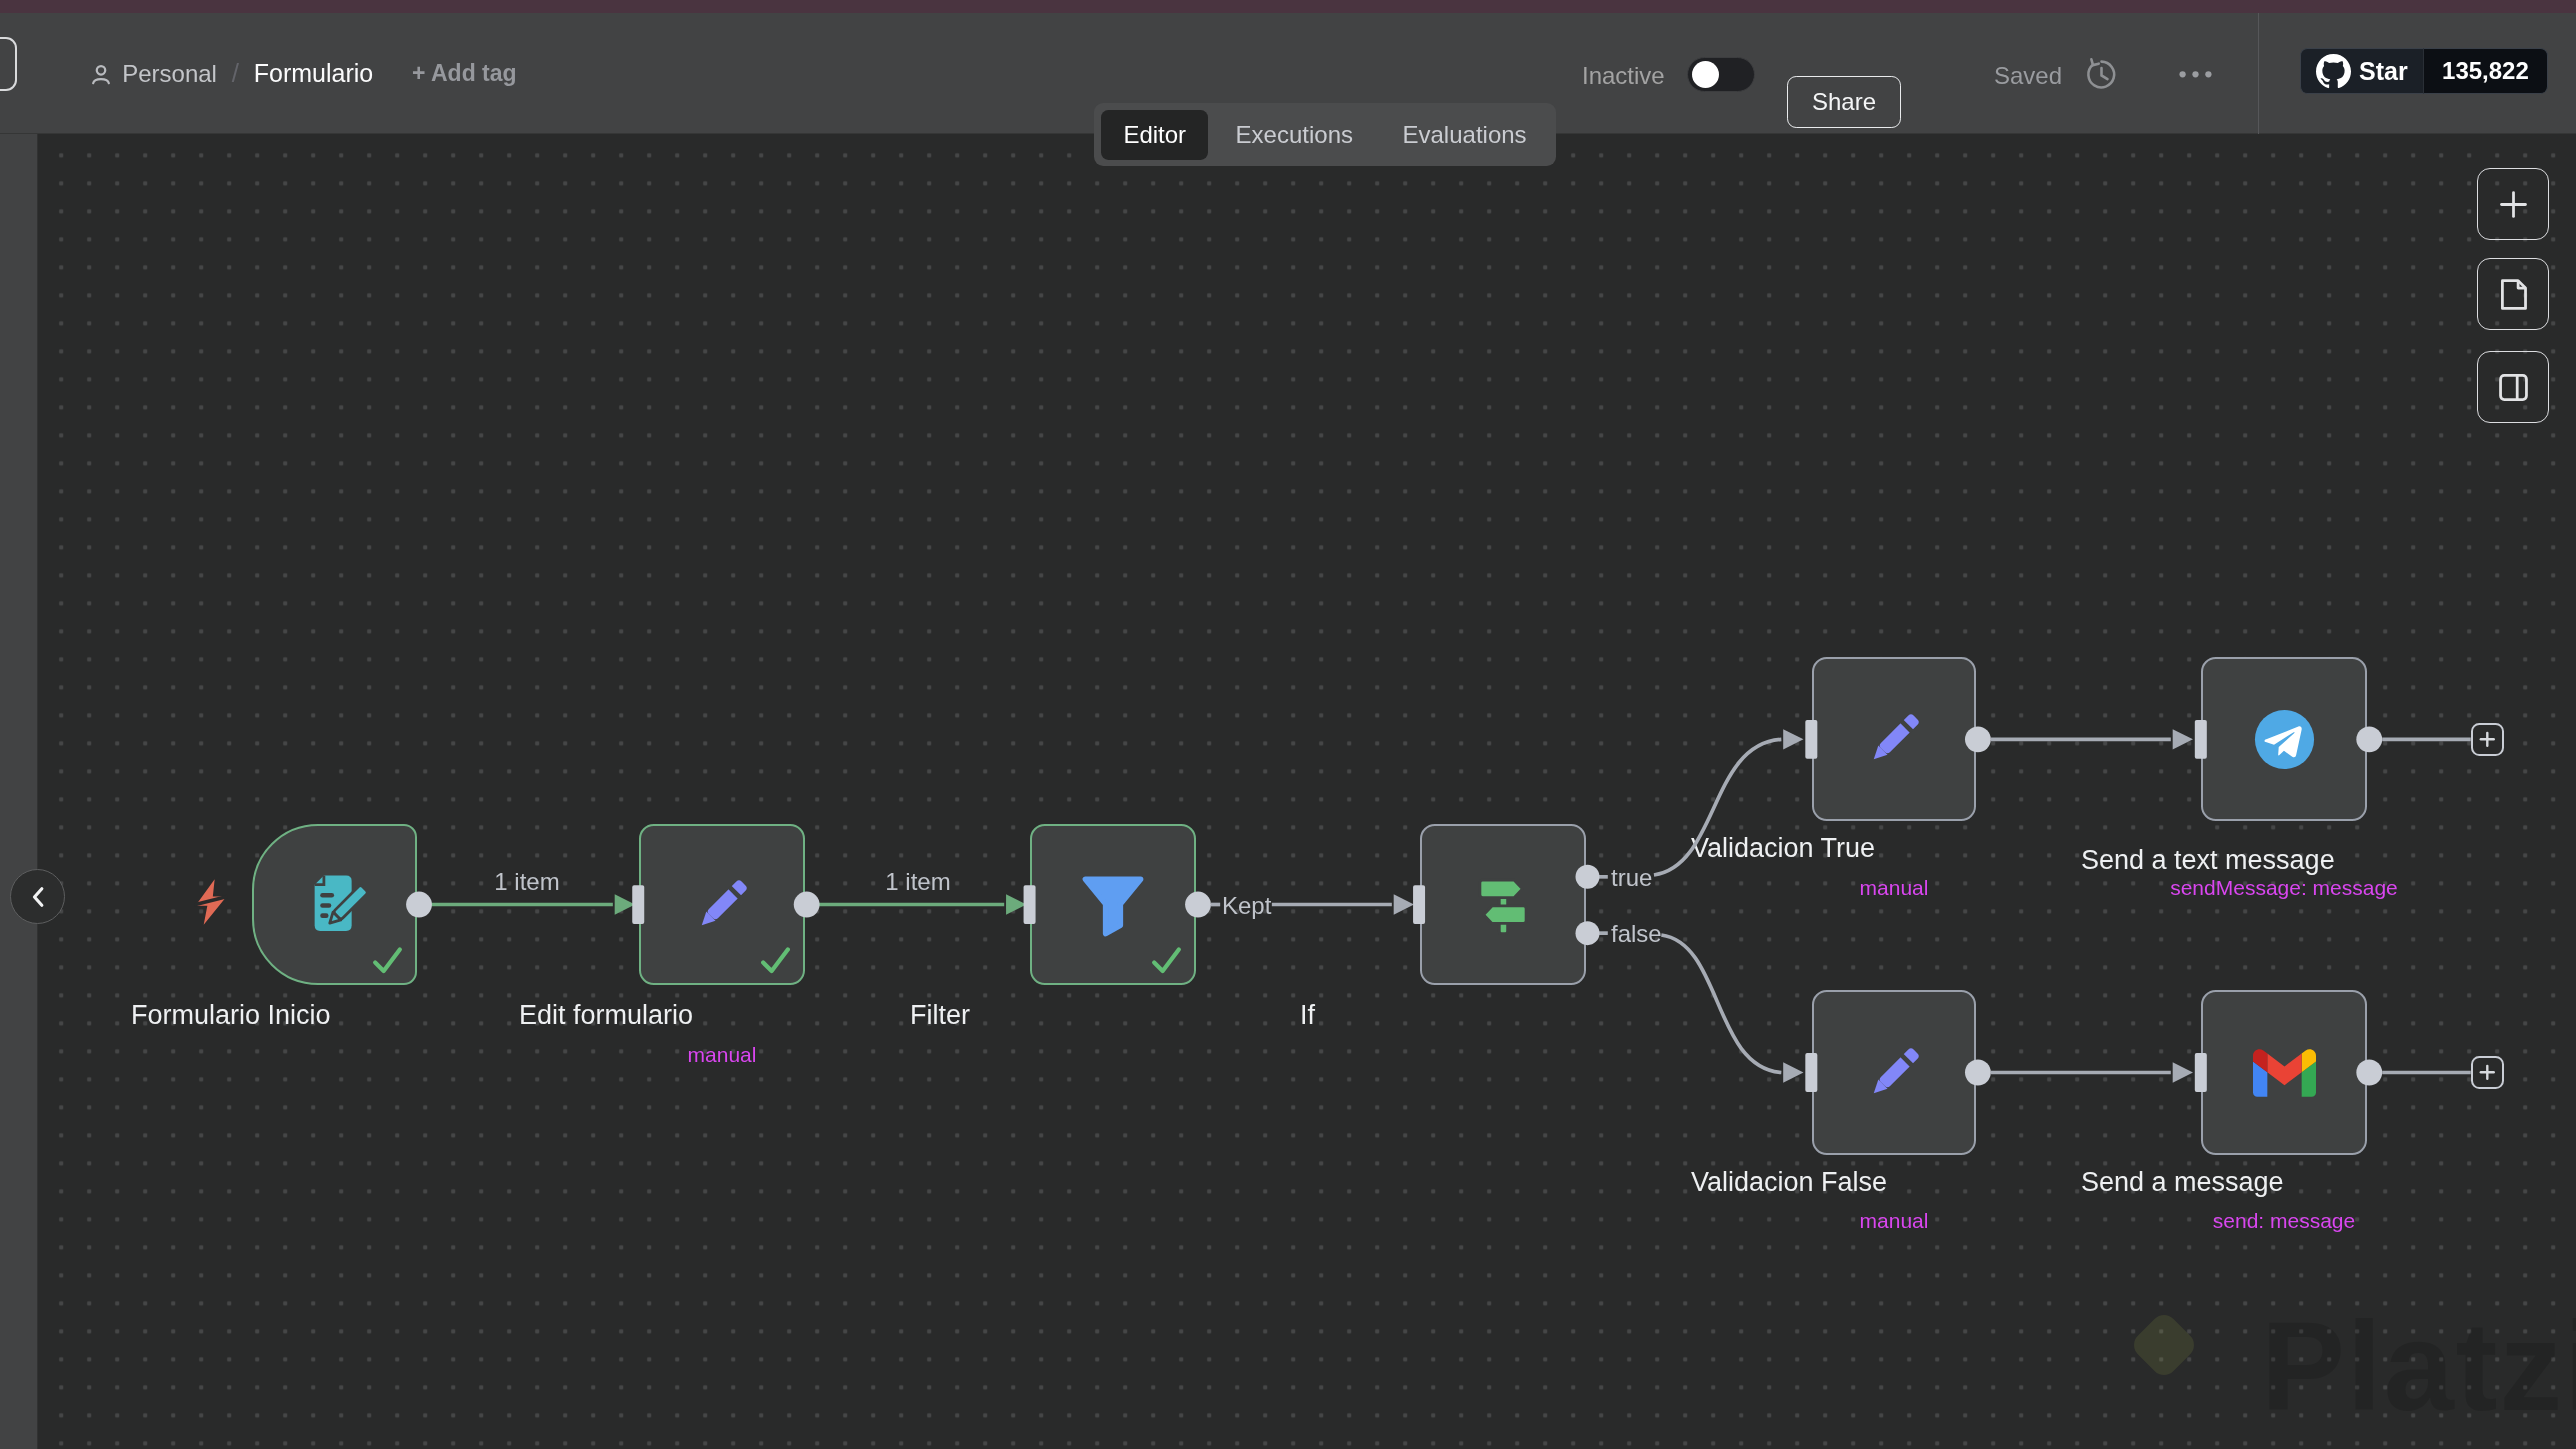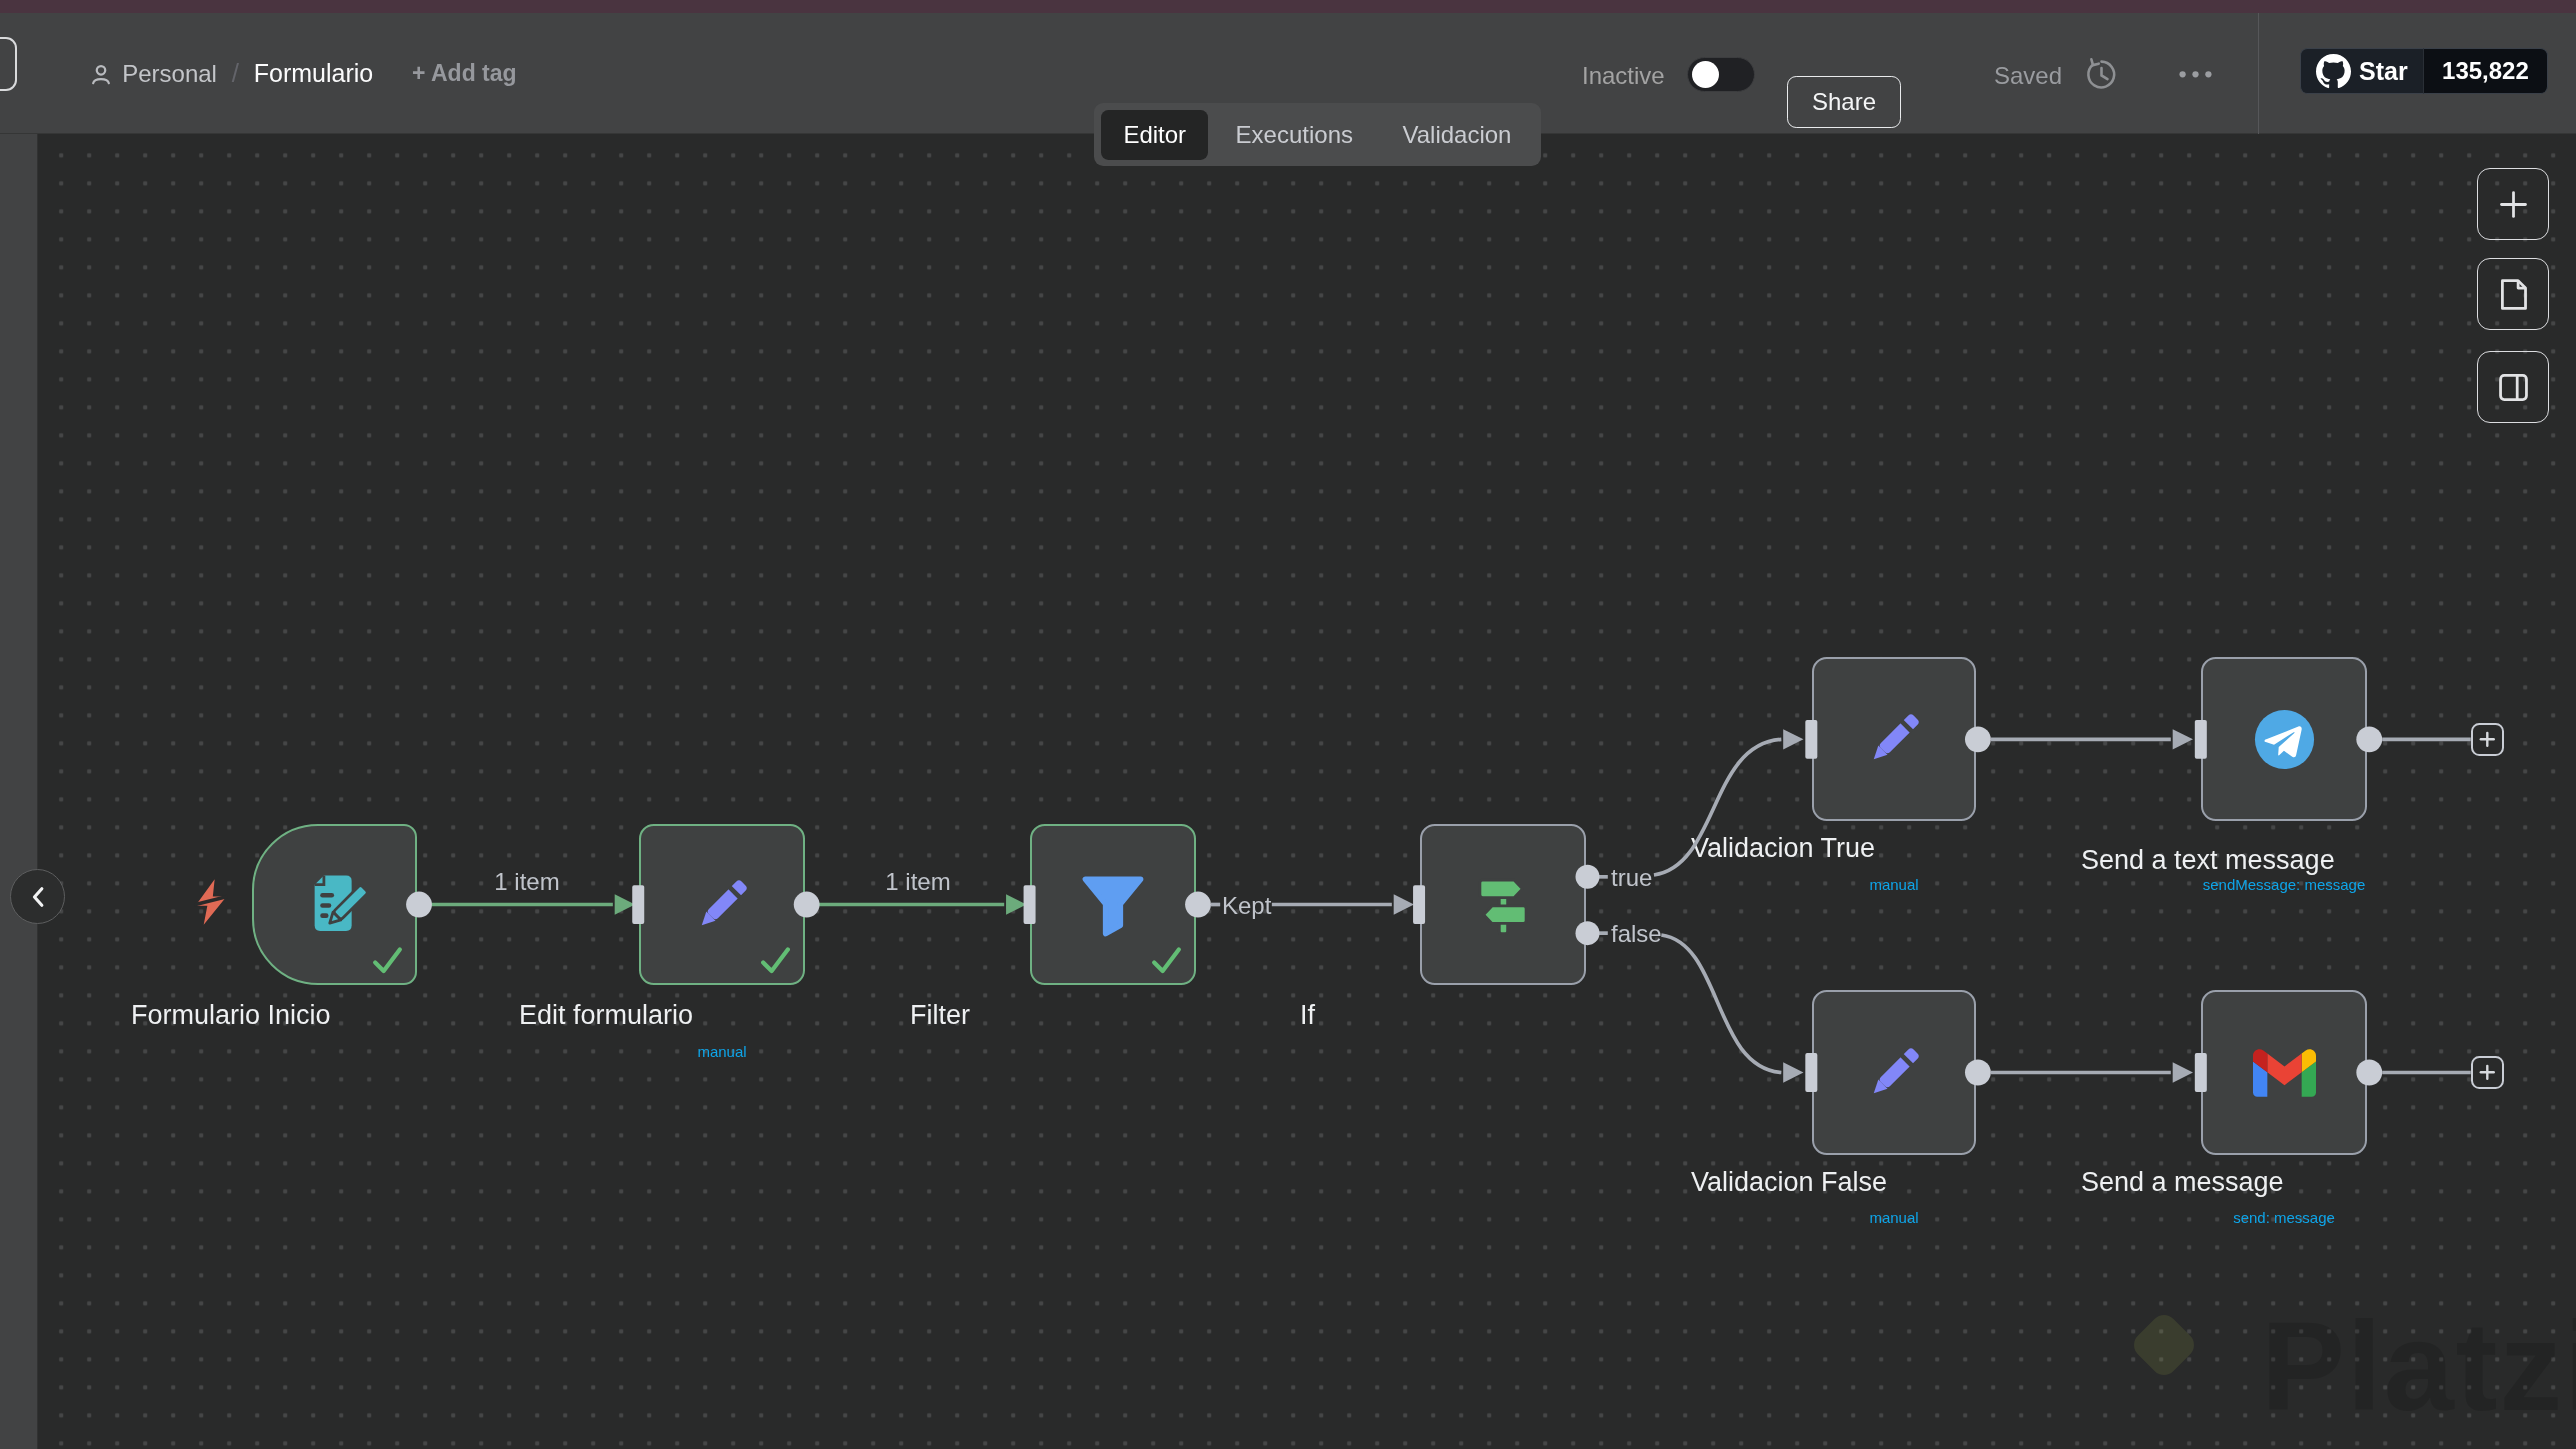--- a/index.html
+++ b/index.html
@@ -53,21 +53,21 @@
 
   .ctrl-btn{position:absolute;left:2477px;width:72px;height:72px;border:1.8px solid #dcdde0;border-radius:13px;
           display:flex;align-items:center;justify-content:center;z-index:8;background:transparent;}
 
   
   .node{position:absolute;background:#3f4141;border:2.8px solid #9aa0ab;border-radius:14.8px;z-index:3;
         display:flex;align-items:center;justify-content:center;}
   .node.executed{border-color:#6fb183;}
   .node .check{position:absolute;right:9.2px;bottom:5.5px;}
   .node-title{position:absolute;width:406px;text-align:left;color:#eef0f2;font-size:27px;z-index:4;}
-  .node-sub{position:absolute;width:406px;text-align:center;color:#0ea5e9;font-size:15px;z-index:4;}
+  .node-sub{position:absolute;width:406px;text-align:center;color:#d946ef;font-size:21px;z-index:4;}
   .wire-label{position:absolute;color:#c0c4cb;font-size:24px;z-index:7;white-space:nowrap;}
   .centered{transform:translateX(-50%);}
   .wires{position:absolute;left:0;top:0;z-index:6;pointer-events:none;}
   .plus-endpoint{position:absolute;width:33px;height:33px;border:2.8px solid #c9cdd5;border-radius:8.3px;
         background:#292a2a;display:flex;align-items:center;justify-content:center;z-index:7;}
   .bolt{position:absolute;left:190px;top:877px;z-index:5;}
 
   
   .wm-diamond{position:absolute;left:2139px;top:1320px;width:39px;height:39px;border:25px solid rgba(160,180,70,0.14);
         border-radius:13px;transform:rotate(45deg);z-index:2;}
@@ -133,21 +133,21 @@
       <span>Star</span>
     </div>
     <div class="gh-right">
       <span>135,822</span>
     </div>
   </div>
 
   <div class="tabs">
     <div class="tab active">Editor</div>
     <div class="tab">Executions</div>
-    <div class="tab">Validacion</div>
+    <div class="tab">Evaluations</div>
   </div>
 
   <div class="ctrl-btn" style="top:168px;">
     <svg width="35" height="35" viewBox="0 0 38 38">
       <g stroke="#e2e3e5" stroke-width="3" stroke-linecap="round">
           <line x1="19" y1="6" x2="19" y2="32"></line>
           <line x1="6" y1="19" x2="32" y2="19"></line>
         </g>
     </svg>
   </div>

